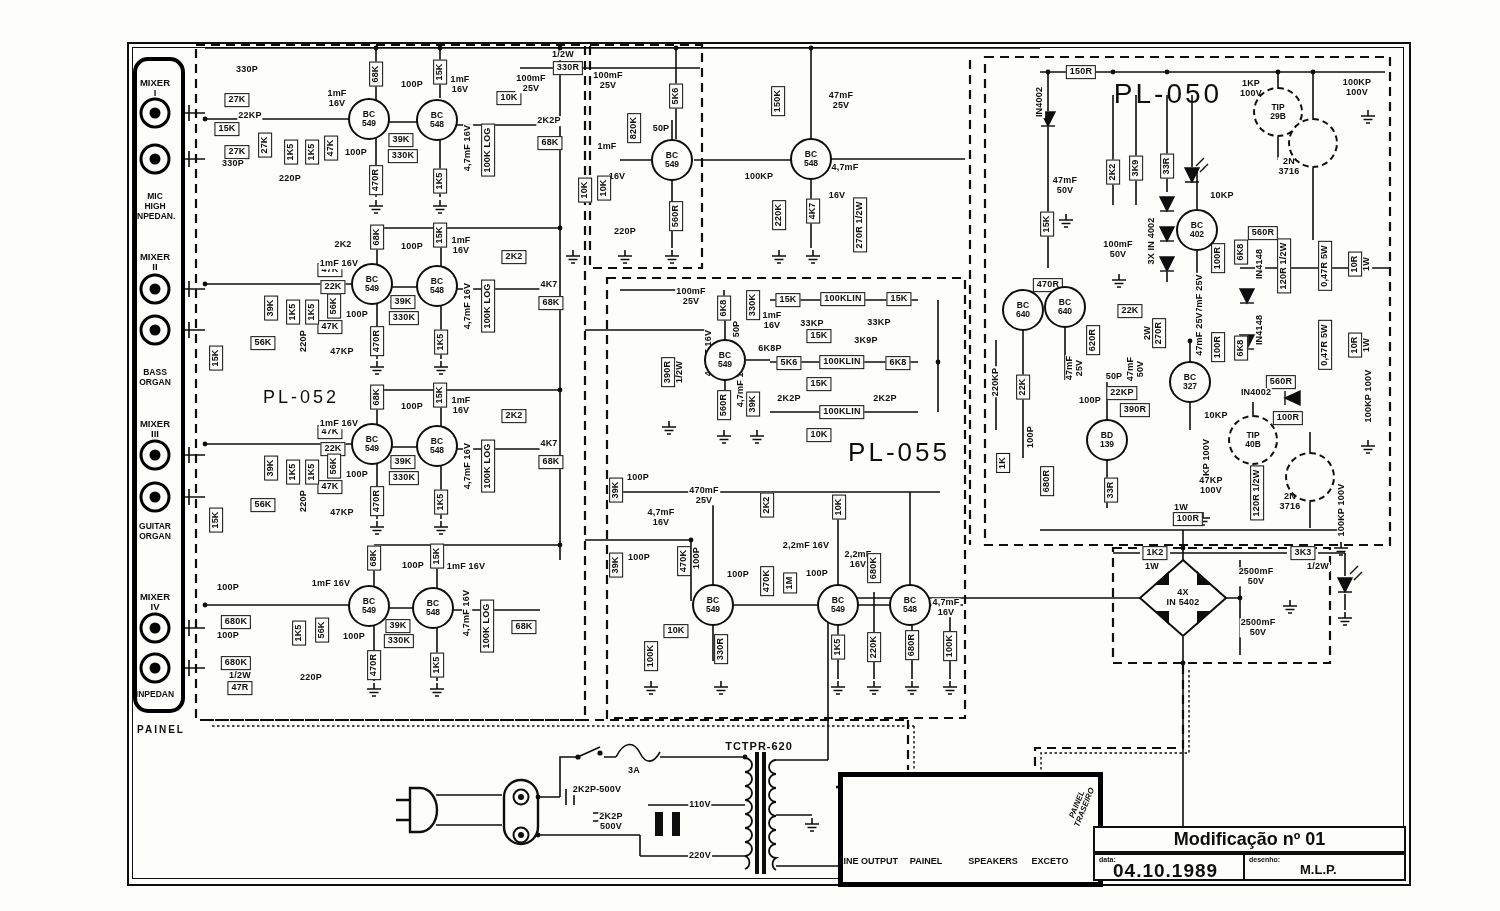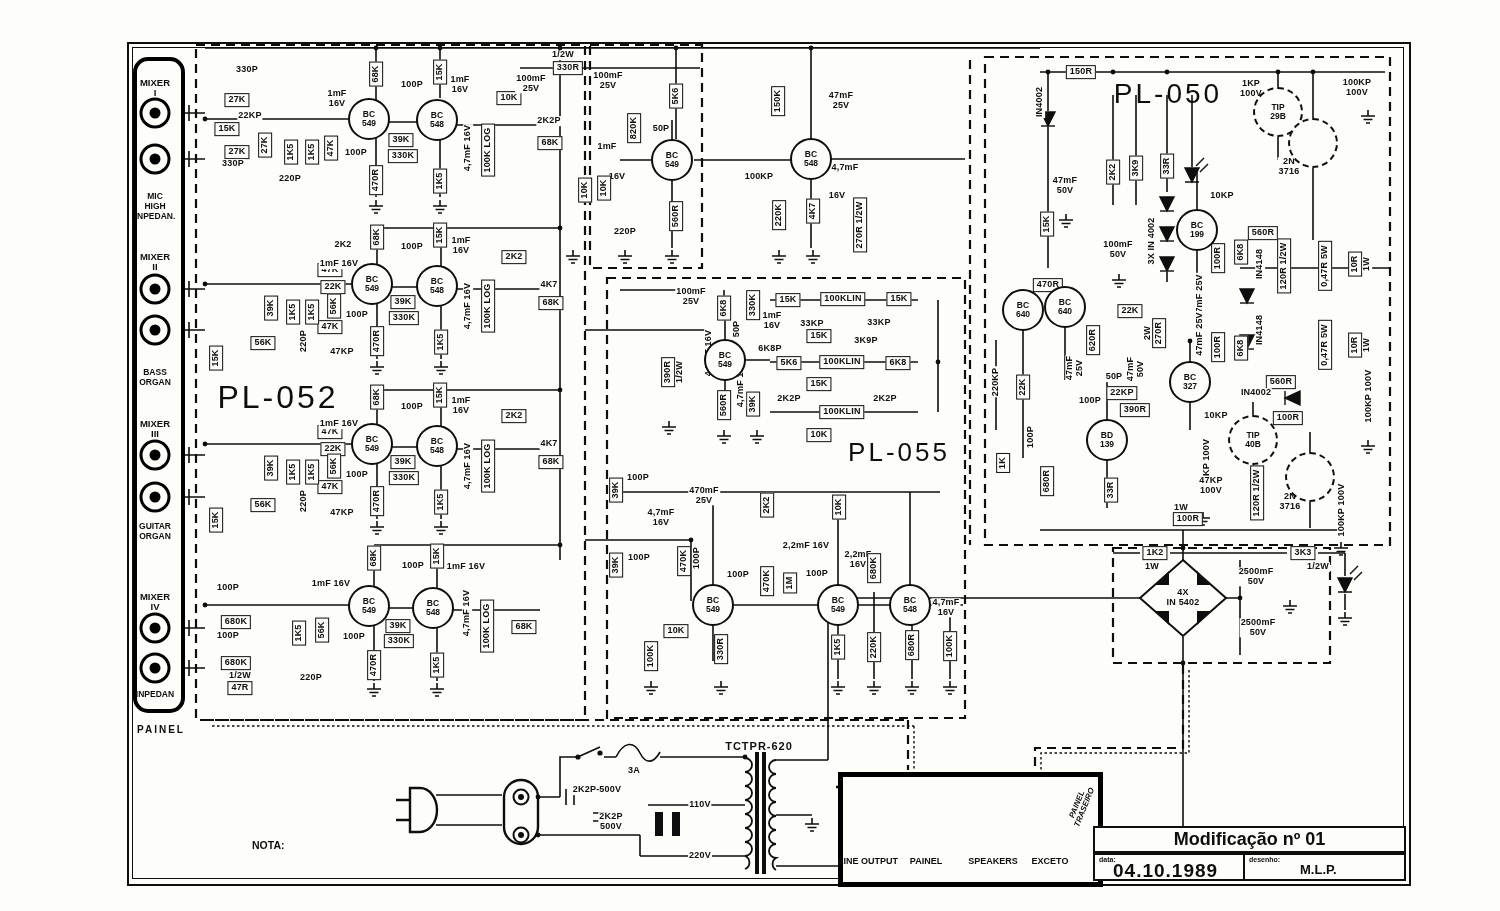--- a/index.html
+++ b/index.html
@@ -551,21 +551,21 @@
       <span class="lbl t" style="left: 1258px; top: 628px;">2500mF
 50V</span>
       <span class="lbl b" style="left: 1303px; top: 553px;">3K3</span>
       <span class="lbl t" style="left: 1318px; top: 567px;">1/2W</span>
       <span class="lbl t" style="left: 634px; top: 771px;">3A</span>
       <span class="lbl t" style="left: 597px; top: 790px;">2K2P-500V</span>
       <span class="lbl t" style="left: 611px; top: 822px;">2K2P
 500V</span>
       <span class="lbl t" style="left: 700px; top: 805px;">110V</span>
       <span class="lbl t" style="left: 700px; top: 856px;">220V</span>
-      <span class="sec" style="left: 278px; top: 397px; font-size: 32px;">PL-052</span>
+      <span class="sec" style="left: 301px; top: 397px; font-size: 18px;">PL-052</span>
       <span class="sec" style="left: 899px; top: 452px; font-size: 26px;">PL-055</span>
       <span class="sec" style="left: 1168px; top: 94px; font-size: 28px;">PL-050</span>
       <span class="sec" style="left: 759px; top: 746px; font-size: 11px; font-weight: bold; letter-spacing: 1px;">TCTPR-620</span>
     </div>
   <div id="transistors">
       <div class="tr" style="left: 369px; top: 119px;">
         <span>BC</span>
         <span>549</span>
       </div>
       <div class="tr" style="left: 437px; top: 120px;">
@@ -623,21 +623,21 @@
       <div class="tr" style="left: 1023px; top: 310px;">
         <span>BC</span>
         <span>640</span>
       </div>
       <div class="tr" style="left: 1065px; top: 307px;">
         <span>BC</span>
         <span>640</span>
       </div>
       <div class="tr" style="left: 1197px; top: 230px;">
         <span>BC</span>
-        <span>199</span>
+        <span>402</span>
       </div>
       <div class="tr" style="left: 1190px; top: 382px;">
         <span>BC</span>
         <span>327</span>
       </div>
       <div class="tr" style="left: 1107px; top: 440px;">
         <span>BD</span>
         <span>139</span>
       </div>
       <div class="tr d" style="left: 1278px; top: 112px;">
@@ -656,21 +656,20 @@
   <div id="rear-labels">
       <span class="rearlbl" style="left: 868px; top: 861px;">LINE OUTPUT</span>
       <span class="rearlbl" style="left: 926px; top: 861px;">PAINEL</span>
       <span class="rearlbl" style="left: 993px; top: 861px;">SPEAKERS</span>
       <span class="rearlbl" style="left: 1050px; top: 861px;">EXCETO</span>
     </div>
   <div class="rearvert">PAINEL
 TRASEIRO</div>
 
   <div class="note">
-    <div>NOTA:</div>
   </div>
 
   <div class="tb tb-mod">Modificação nº 01</div>
   <div class="tb tb-bottom">
     <div class="tb-cell left">
       <span class="tb-small">data:</span>
       <span class="tb-date">04.10.1989</span>
     </div>
     <div class="tb-cell right">
       <span class="tb-small">desenho:</span>

